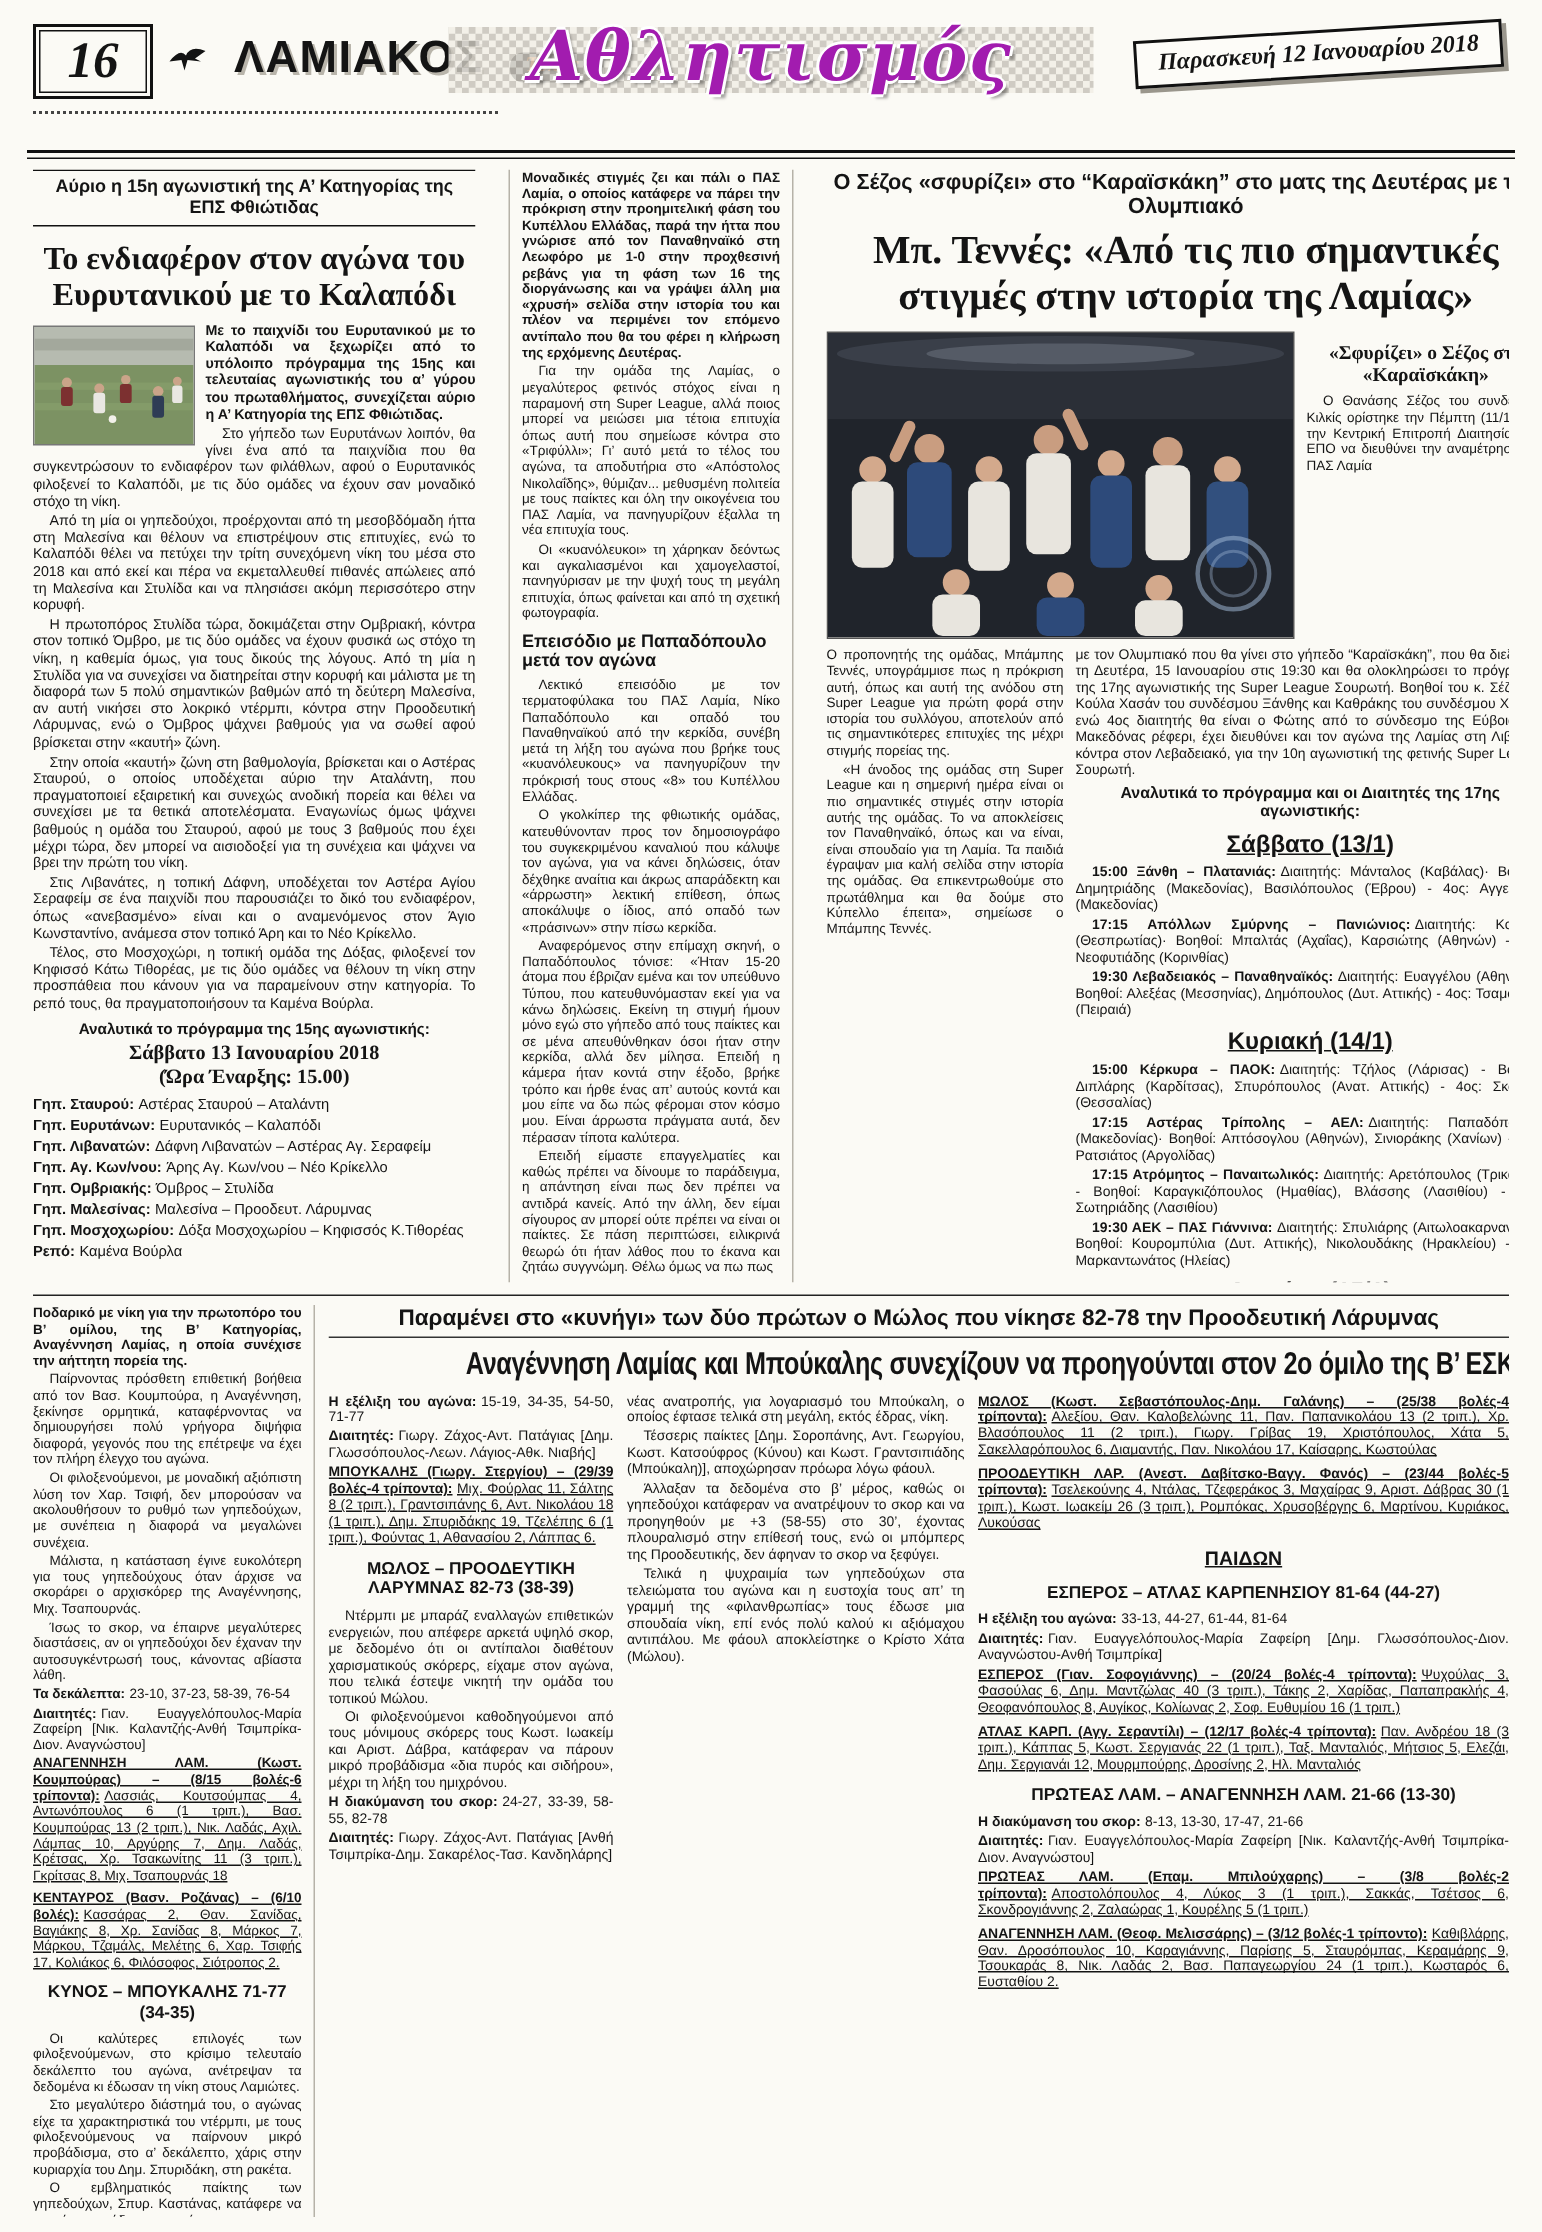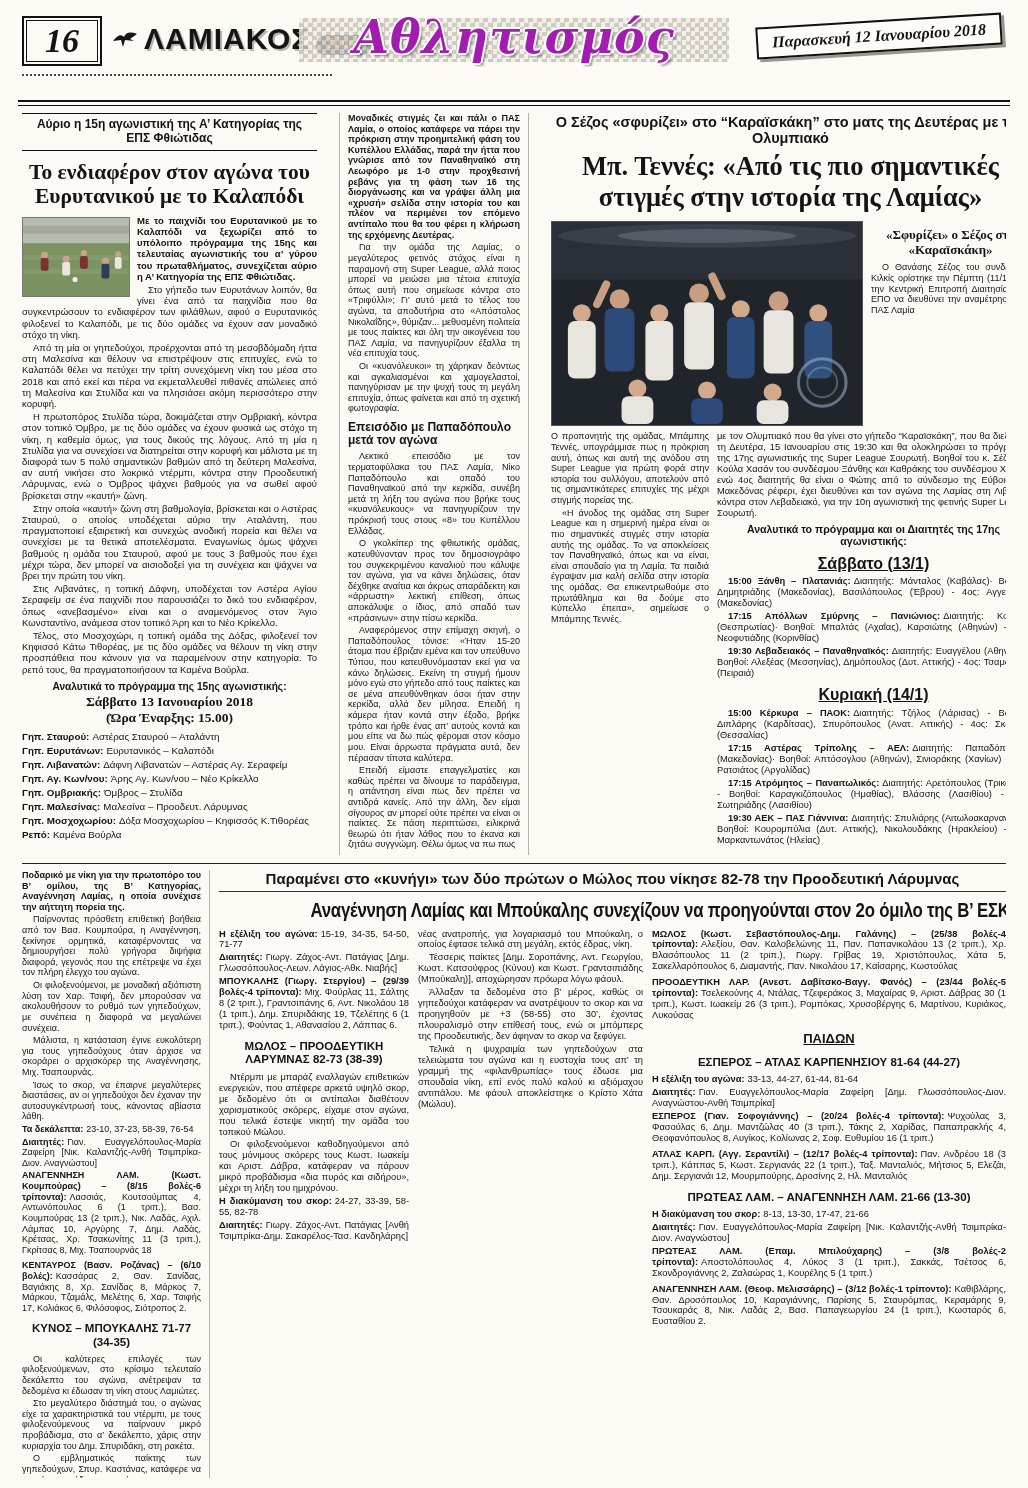--- a/index.html
+++ b/index.html
@@ -2,42 +2,42 @@
 <html lang="el"><head>
 <meta charset="utf-8">
 <style>
   html,body{margin:0;padding:0;}
   body{width:1028px;height:1488px;overflow:hidden;background:#e8e6e0;font-family:"Liberation Sans",sans-serif;color:#141414;}
   .page{position:relative;width:1028px;height:1488px;background:#fbfaf5;box-sizing:border-box;overflow:hidden;}
 
   
   .hdr{position:relative;height:100px;padding-left:42px;}
   .pagenum{position:absolute;left:22px;top:16px;width:76px;height:46px;border:2px solid #111;box-shadow:inset 0 0 0 2px #fbfaf5,inset 0 0 0 3px #111;display:flex;align-items:center;justify-content:center;font:italic 700 34px "Liberation Serif",serif;}
-  .masthead{position:absolute;left:112px;top:22px;display:flex;align-items:center;gap:6px;}
+  .masthead{position:absolute;left:112px;top:22px;display:flex;align-items:center;gap:18px;}
   .masthead-title{font:700 30px "Liberation Sans",sans-serif;letter-spacing:1px;text-shadow:2px 2px 0 #b9b5ab;}
   .masthead-sub{display:inline-block;background:#111;color:#f97316;font:italic 700 14px "Liberation Serif",serif;padding:1px 10px 3px;border-radius:9px;transform:translateY(6px);}
   .masthead-rule{position:absolute;left:22px;top:74px;width:310px;border-bottom:2px dotted #444;}
   .banner{position:absolute;left:50%;top:8px;transform:translateX(-50%);width:430px;height:62px;}
   .banner-strip{position:absolute;left:0;top:10px;width:430px;height:44px;background:repeating-conic-gradient(#c7c3ba 0% 25%,#f1eee6 0% 50%) 0 0/9px 9px;opacity:.85;}
   .banner-script{position:absolute;left:0;top:2px;width:430px;text-align:center;font:italic 700 46px "DejaVu Serif",serif;letter-spacing:1px;color:#a21caf;text-shadow:2px 0 0 #fff,-2px 0 0 #fff,0 2px 0 #fff,0 -2px 0 #fff,3px 3px 2px rgba(0,0,0,.35);}
   .dateplaque{position:absolute;right:26px;top:20px;transform:rotate(-3.5deg);border:2px solid #111;background:#fdfcf8;box-shadow:3px 3px 0 #9a968c;padding:5px 14px;font:italic 700 16px "Liberation Serif",serif;white-space:nowrap;}
   .hdr-rule{margin:0 18px;border-top:2px solid #111;border-bottom:1px solid #111;height:3px;}
 
   
   .blk{margin:0 0 2px;text-align:justify;text-indent:11px;line-height:1.18;}
   .blk .lead{margin-right:3px;}
   .blk.noind{text-indent:0;}
   .blk.bold{font-weight:700;text-indent:0;}
   .blk.subh{font-weight:700;text-indent:0;text-align:left;font-size:12px;margin:7px 0 4px;line-height:1.1;}
   .blk.subh-c{font-weight:700;text-indent:0;text-align:center;font-size:13px;margin:7px 0 4px;line-height:1.15;font-family:"Liberation Serif",serif;}
   .blk.day{font-weight:700;text-align:center;text-indent:0;text-decoration:underline;margin:7px 0 3px;font-size:16px;}
   .blk.h{font-weight:700;text-align:center;text-indent:0;font-size:11.5px;margin:9px 0 5px;line-height:1.15;}
   .blk.section-head{font-weight:700;text-align:center;text-indent:0;font-size:13px;text-decoration:underline;margin:10px 0 4px;}
   .blk.stat{text-indent:0;}
-  .blk.lineup{text-indent:0;margin-bottom:5px;}
+  .blk.lineup{text-indent:0;margin-bottom:5px;text-decoration:underline;}
   .blk.fixline{text-indent:0;text-align:left;margin-bottom:2.5px;}
 
   
   .top{margin:7px 22px 0;display:grid;grid-template-columns:295px 190px 479px;column-gap:10px;height:742px;overflow:hidden;gap:22px;}
 
   .art-left{overflow:hidden;}
   .kicker-box{border-top:1.5px solid #111;border-bottom:1.5px solid #111;padding:4px 2px;text-align:center;font-weight:700;font-size:12px;line-height:1.15;}
   .left-title{margin:9px 0 7px;text-align:center;font:700 21.5px "Liberation Serif",serif;line-height:1.12;}
   .left-body{font-size:9.5px;}
   .photo-left{float:left;width:108px;height:80px;margin:2px 7px 3px 0;border:1px solid #777;box-sizing:border-box;}

